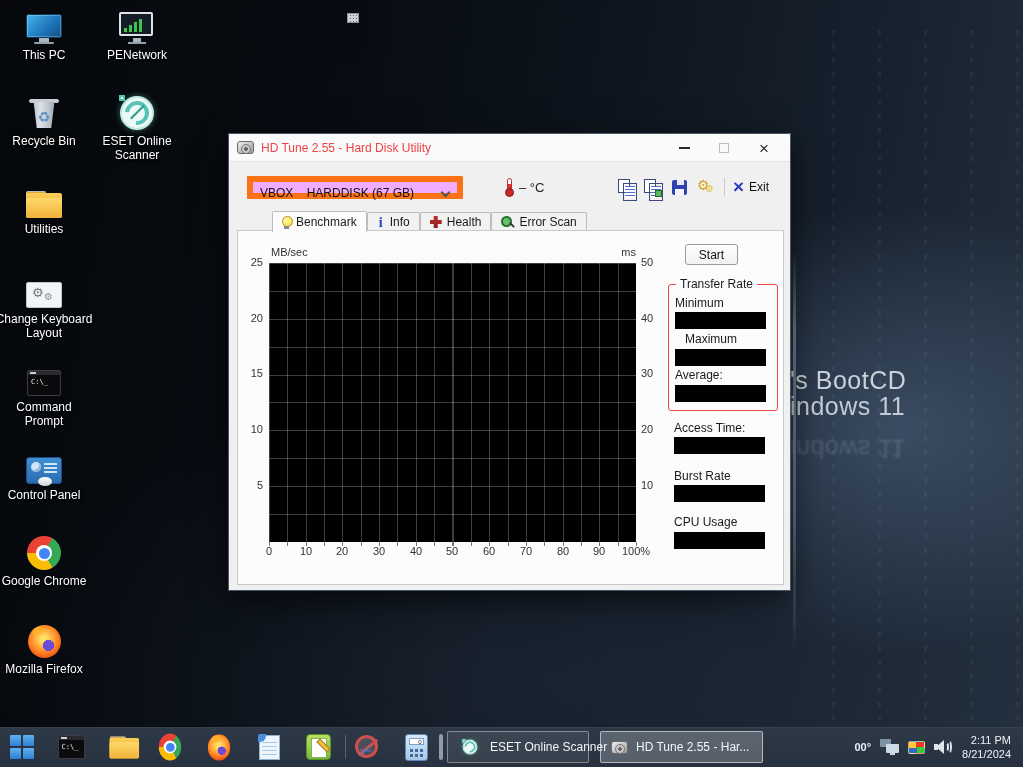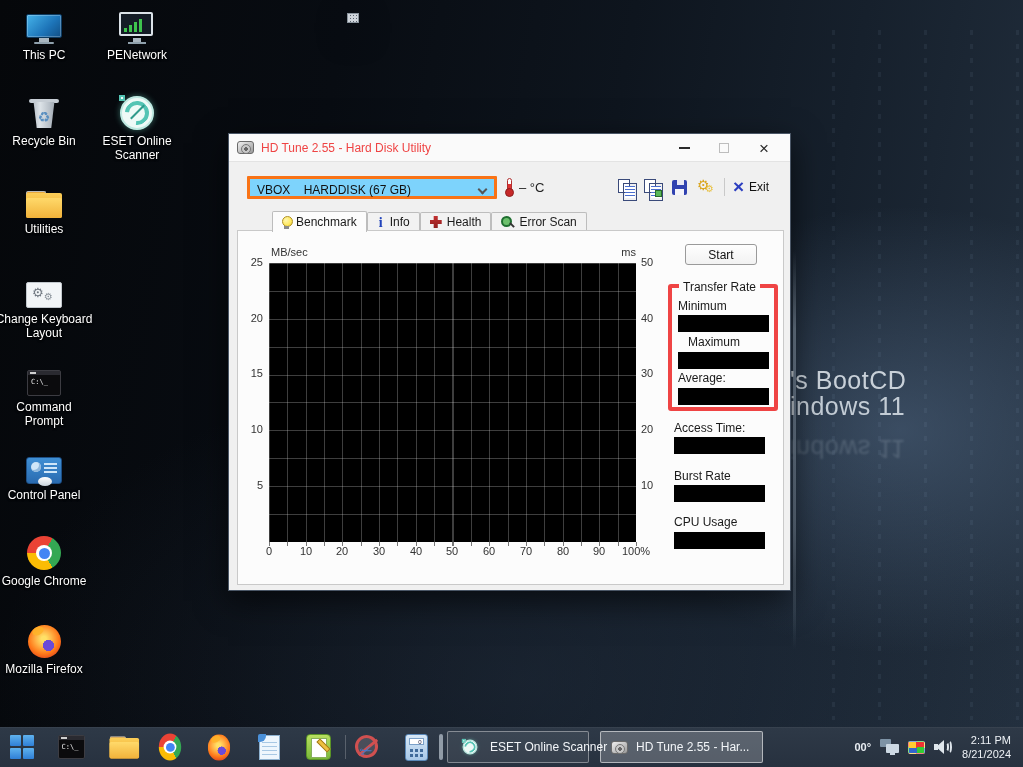--- a/index.html
+++ b/index.html
@@ -100,21 +100,21 @@
   .ic-disk { width:17px; height:13px; border-radius:3px; background:linear-gradient(145deg,#efefef,#9a9a9a); border:1px solid #6a6a6a; position:relative; }
   .ic-disk::before { content:""; position:absolute; left:3px; top:2px; width:8px; height:8px; border-radius:50%; background:radial-gradient(circle,#666 0 2px,#c8c8c8 2px 4px); border:1px solid #777; }
   .titlebar .ttext { position:absolute; left:32px; top:7px; font-size:12px; color:#ef4444; }
   .cap-btns { position:absolute; right:6px; top:0; height:28px; display:flex; align-items:center; }
   .cap { width:40px; height:26px; display:flex; align-items:center; justify-content:center; }
   .cap-min i { display:block; width:11px; height:2px; background:#2a2a2a; }
   .cap-max i { display:block; width:10px; height:10px; border:1px solid #bdbdbd; }
   .cap-close i { font-style:normal; font-size:17px; line-height:17px; color:#2a2a2a; }
 
   
-  .combo { position:absolute; left:18px; top:42px; width:250px; height:23px; background:#7dd3fc; border:3px solid #f97316; border-radius:1px; }
+  .combo { position:absolute; left:18px; top:42px; width:216px; height:23px; background:#f0abfc; border:6px solid #f97316; border-radius:1px; }
   .combo .val { position:absolute; left:7px; top:4px; font-size:12px; color:#111; white-space:pre; }
   .combo .chev { position:absolute; right:8px; top:7px; width:7px; height:7px; border-right:2px solid #555; border-bottom:2px solid #555; transform:rotate(45deg); }
   .thermo { position:absolute; left:276px; top:44px; width:9px; height:19px; }
   .thermo .tube { position:absolute; left:2px; top:0; width:5px; height:14px; border:1px solid #b03030; border-radius:3px 3px 0 0; background:linear-gradient(180deg,#fff 0 45%,#d33 45%); }
   .thermo .bulb { position:absolute; left:0; bottom:0; width:9px; height:9px; border-radius:50%; background:#c62828; border:1px solid #8f1d1d; }
   .temp-text { position:absolute; left:290px; top:46px; font-size:13px; color:#222; }
 
   .tbtn { position:absolute; top:43px; width:22px; height:20px; display:flex; align-items:center; justify-content:center; }
   .ico-copy { width:17px; height:17px; position:relative; }
   .ico-copy::before { content:""; position:absolute; left:0; top:0; width:10px; height:12px; background:#fff; border:1px solid #3a4a7a; }
@@ -155,23 +155,23 @@
     background-image:repeating-linear-gradient(to right, rgba(205,205,205,.30) 0 1px, transparent 1px 18.35px),
                      repeating-linear-gradient(to bottom, rgba(205,205,205,.30) 0 1px, transparent 1px 27.9px); }
   .xticks { position:absolute; left:40px; top:408px; width:368px; height:4px;
     background-image:repeating-linear-gradient(to right,#777 0 1px,transparent 1px 18.35px); }
   .axlabel { position:absolute; font-size:11px; color:#333; }
   .ytick { position:absolute; width:28px; font-size:11px; color:#333; text-align:right; }
   .ytick.r { width:24px; text-align:left; }
   .xtick { position:absolute; width:40px; font-size:11px; color:#333; text-align:center; top:411px; }
 
   
-  .btn-start { position:absolute; left:456px; top:110px; width:72px; height:21px; background:linear-gradient(#fefefe,#f2f2f2);
+  .btn-start { position:absolute; left:456px; top:110px; width:53px; height:21px; background:linear-gradient(#fefefe,#f2f2f2);
     border:1px solid #9a9a9a; border-radius:3px; font-size:12px; color:#111; display:flex; align-items:center; justify-content:center; }
-  .groupbox { position:absolute; left:439px; top:150px; width:110px; height:127px; border:4px solid #ef4444; border-radius:3px; }
+  .groupbox { position:absolute; left:439px; top:150px; width:110px; height:127px; border:1px solid #ef4444; border-radius:3px; }
   .groupbox .legend { position:absolute; left:7px; top:-8px; background:#fcfcfc; padding:0 4px; font-size:12px; color:#1a1a1a; }
   .fldlabel { position:absolute; font-size:12px; color:#1a1a1a; }
   .blackbox { position:absolute; width:91px; height:17px; background:#000; }
 
   
   .taskbar { position:absolute; left:0; top:727px; width:1023px; height:40px;
     background:linear-gradient(180deg,#2e3947 0%,#27313f 100%); border-top:1px solid rgba(255,255,255,.08); }
   .tb-ico { position:absolute; top:733px; width:28px; height:28px; display:flex; align-items:center; justify-content:center; }
   .ic-start { width:24px; height:24px; display:grid; grid-template-columns:11px 11px; grid-template-rows:11px 11px; gap:2px; }
   .ic-start i { background:linear-gradient(180deg,#5fb2ee,#2f7fd6); border-radius:1px; }

